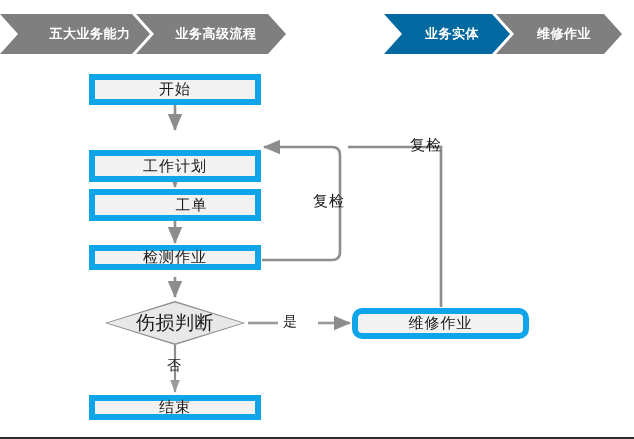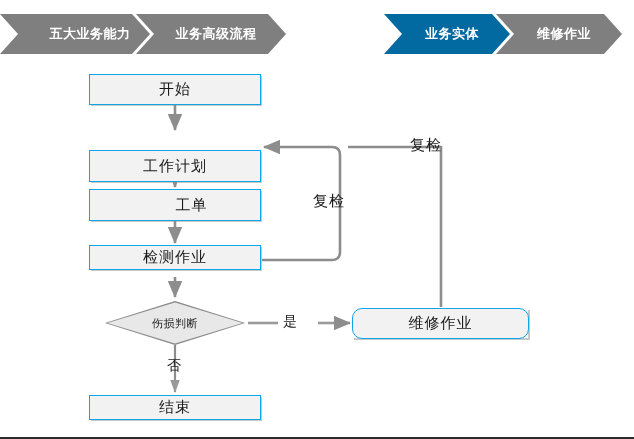--- a/index.html
+++ b/index.html
@@ -29,21 +29,21 @@
   }
   .chev.first{
     clip-path:polygon(0 0, calc(100% - 18px) 0, 100% 50%, calc(100% - 18px) 100%, 0 100%, 18px 50%);
   }
   .chev span{padding-left:10px;display:block;white-space:nowrap;}
 
   
   .node{
     position:absolute;
     background:#f2f2f2;
-    border:1px solid #0ea5e9;
+    border:6px solid #0ea5e9;
     box-shadow:0 0 0 0 rgba(0,0,0,0);
     display:flex;align-items:center;justify-content:center;
     font-size:15px;color:#1a1a1a;
     box-sizing:border-box;
     letter-spacing:1px;
   }
   .node::after{
     content:"";position:absolute;left:1px;right:-2px;top:1px;bottom:-2px;
     border-right:2px solid #c9c9c9;border-bottom:2px solid #c9c9c9;
     pointer-events:none;z-index:-1;
@@ -61,21 +61,21 @@
     clip-path:polygon(50% 0,100% 50%,50% 100%,0 50%);
   }
   #node-decision .dia-edge{
     position:absolute;inset:0;
     background:#8d8d8d;
     clip-path:polygon(50% 0,100% 50%,50% 100%,0 50%,50% 0,50% 1.6px,1.8% 50%,50% calc(100% - 1.6px),98.2% 50%,50% 1.6px,50% 0);
   }
   #node-decision .dia-label{
     position:absolute;inset:0;
     display:flex;align-items:center;justify-content:center;
-    font-size:11px;color:#1a1a1a;letter-spacing:.5px;
+    font-size:19px;color:#1a1a1a;letter-spacing:.5px;
   }
 
   
   svg#wires{position:absolute;left:0;top:0;width:634px;height:439px;overflow:visible;}
   .wire{fill:none;stroke:#8d8d8d;stroke-width:2.6;}
   .wire-thin{fill:none;stroke:#8d8d8d;stroke-width:2.2;}
   .wire-dash{fill:none;stroke:#9a9a9a;stroke-width:2.6;}
 
   .elabel{
     position:absolute;

